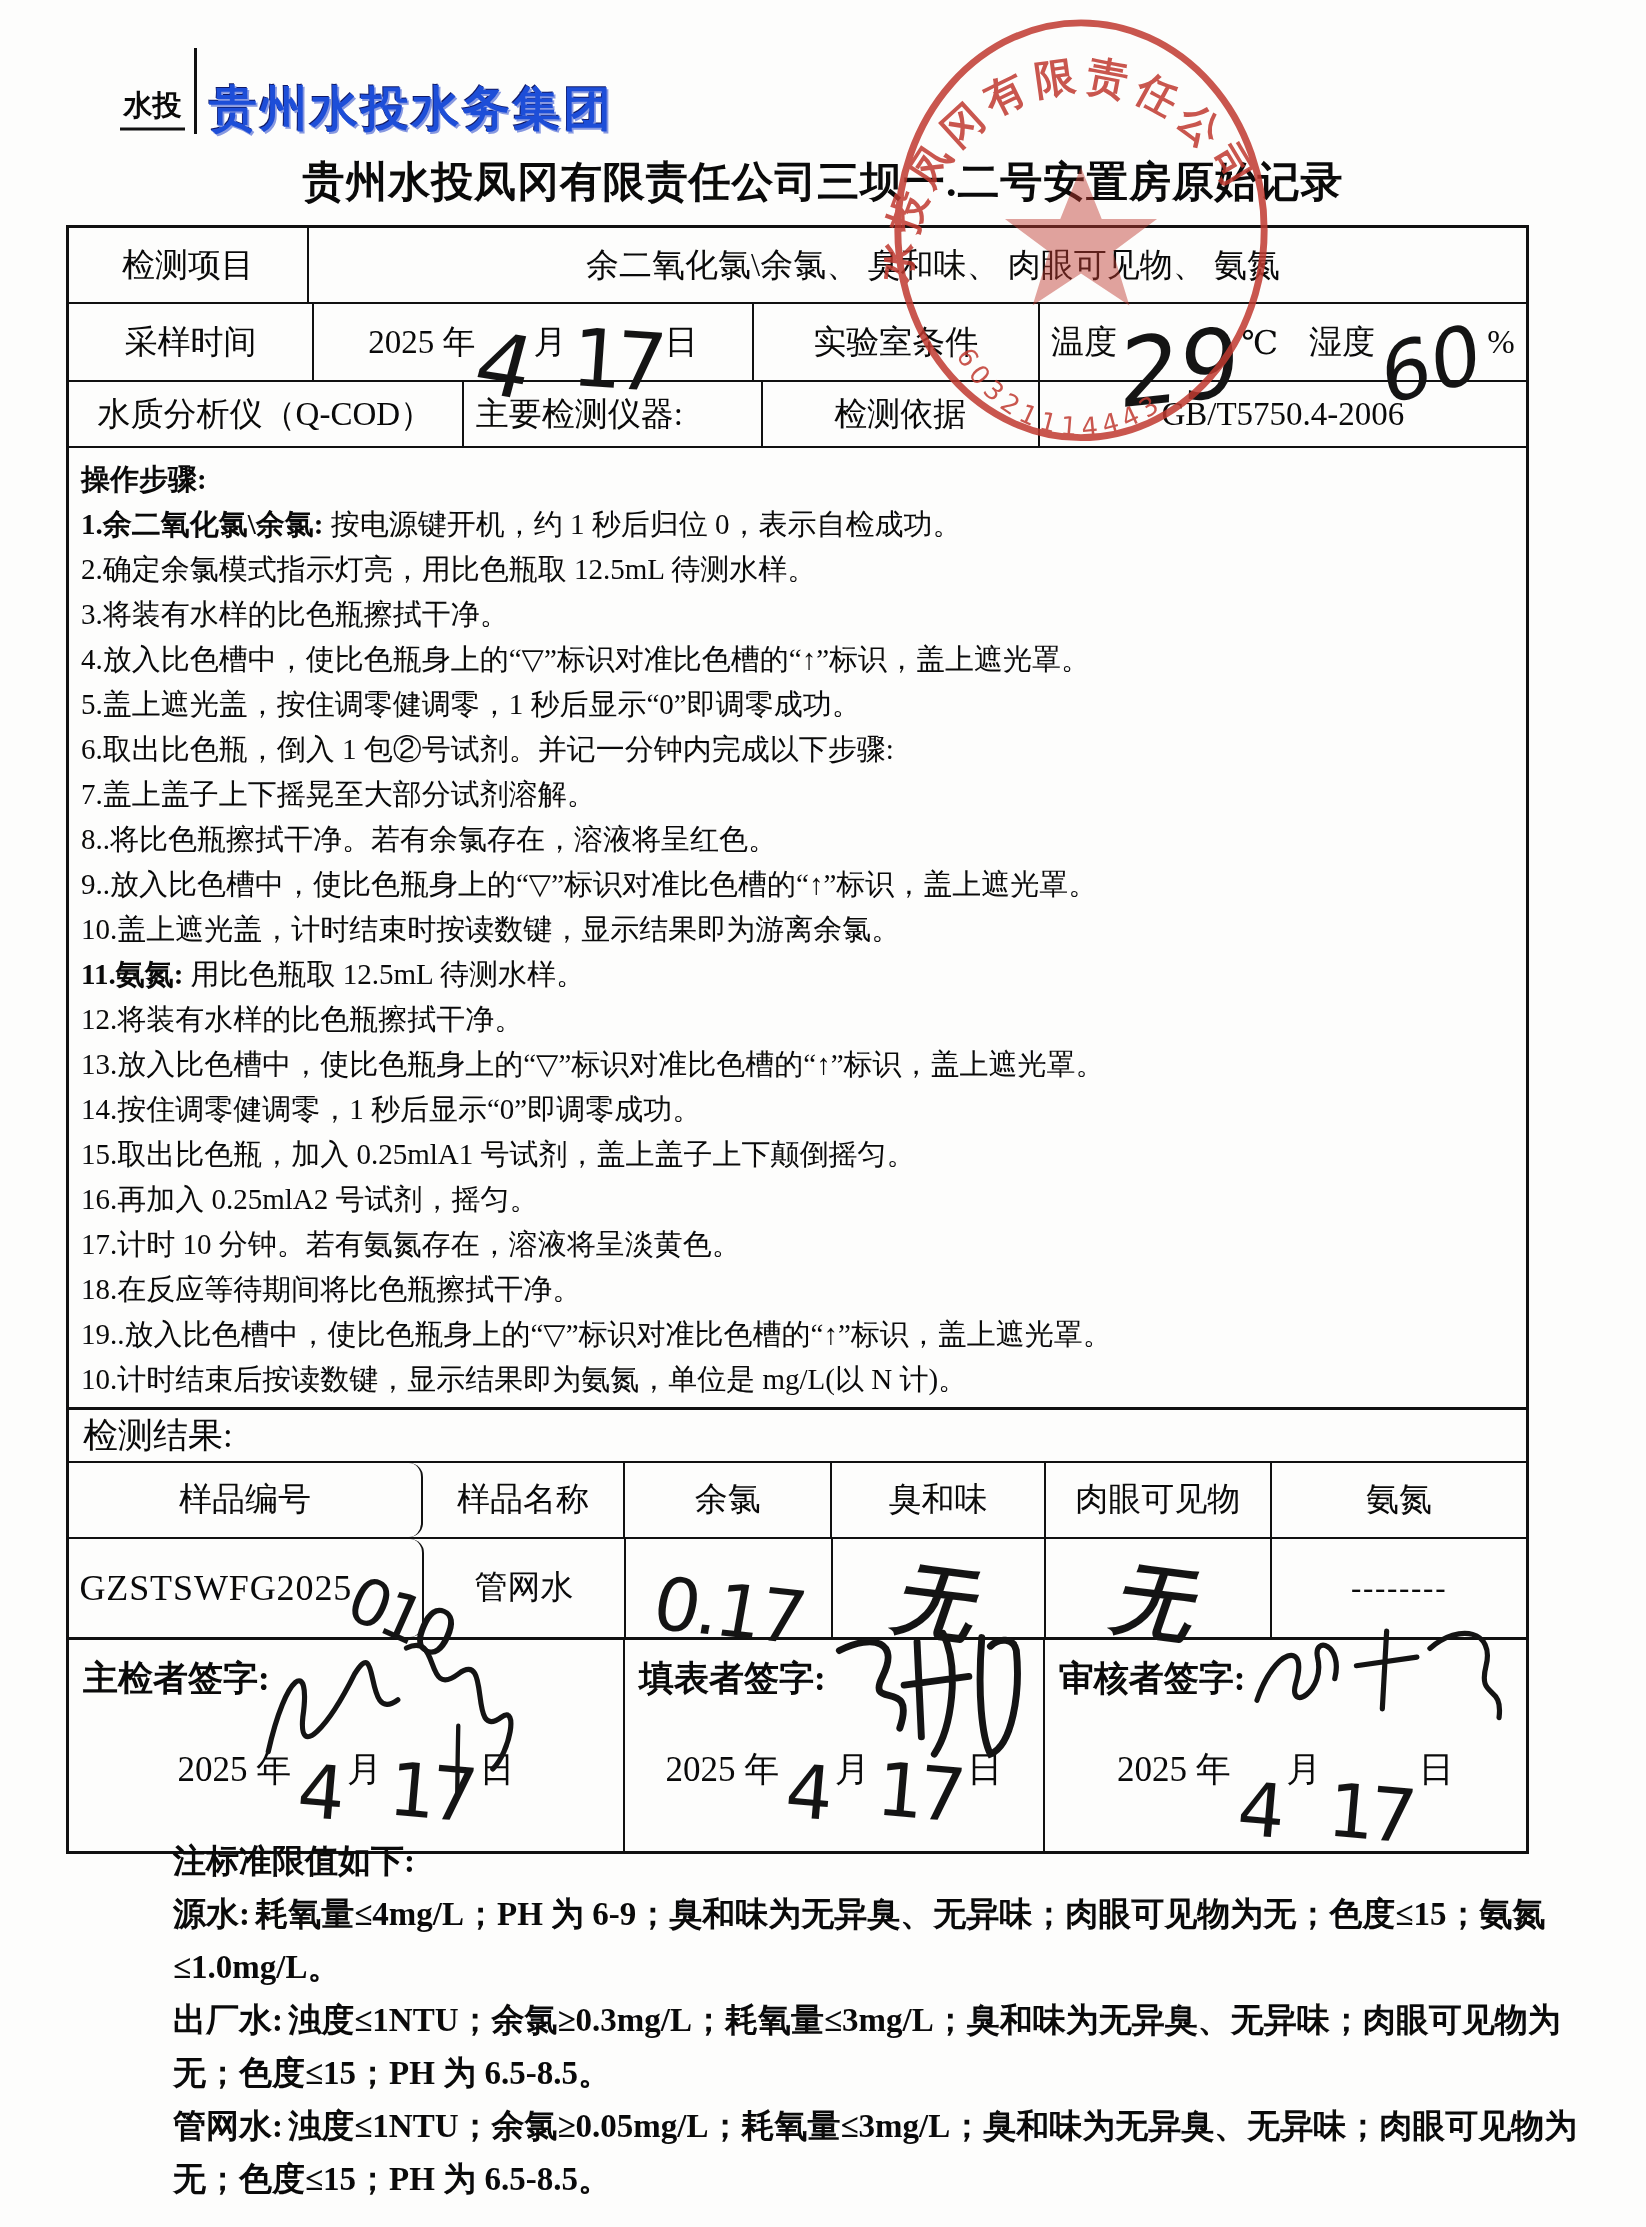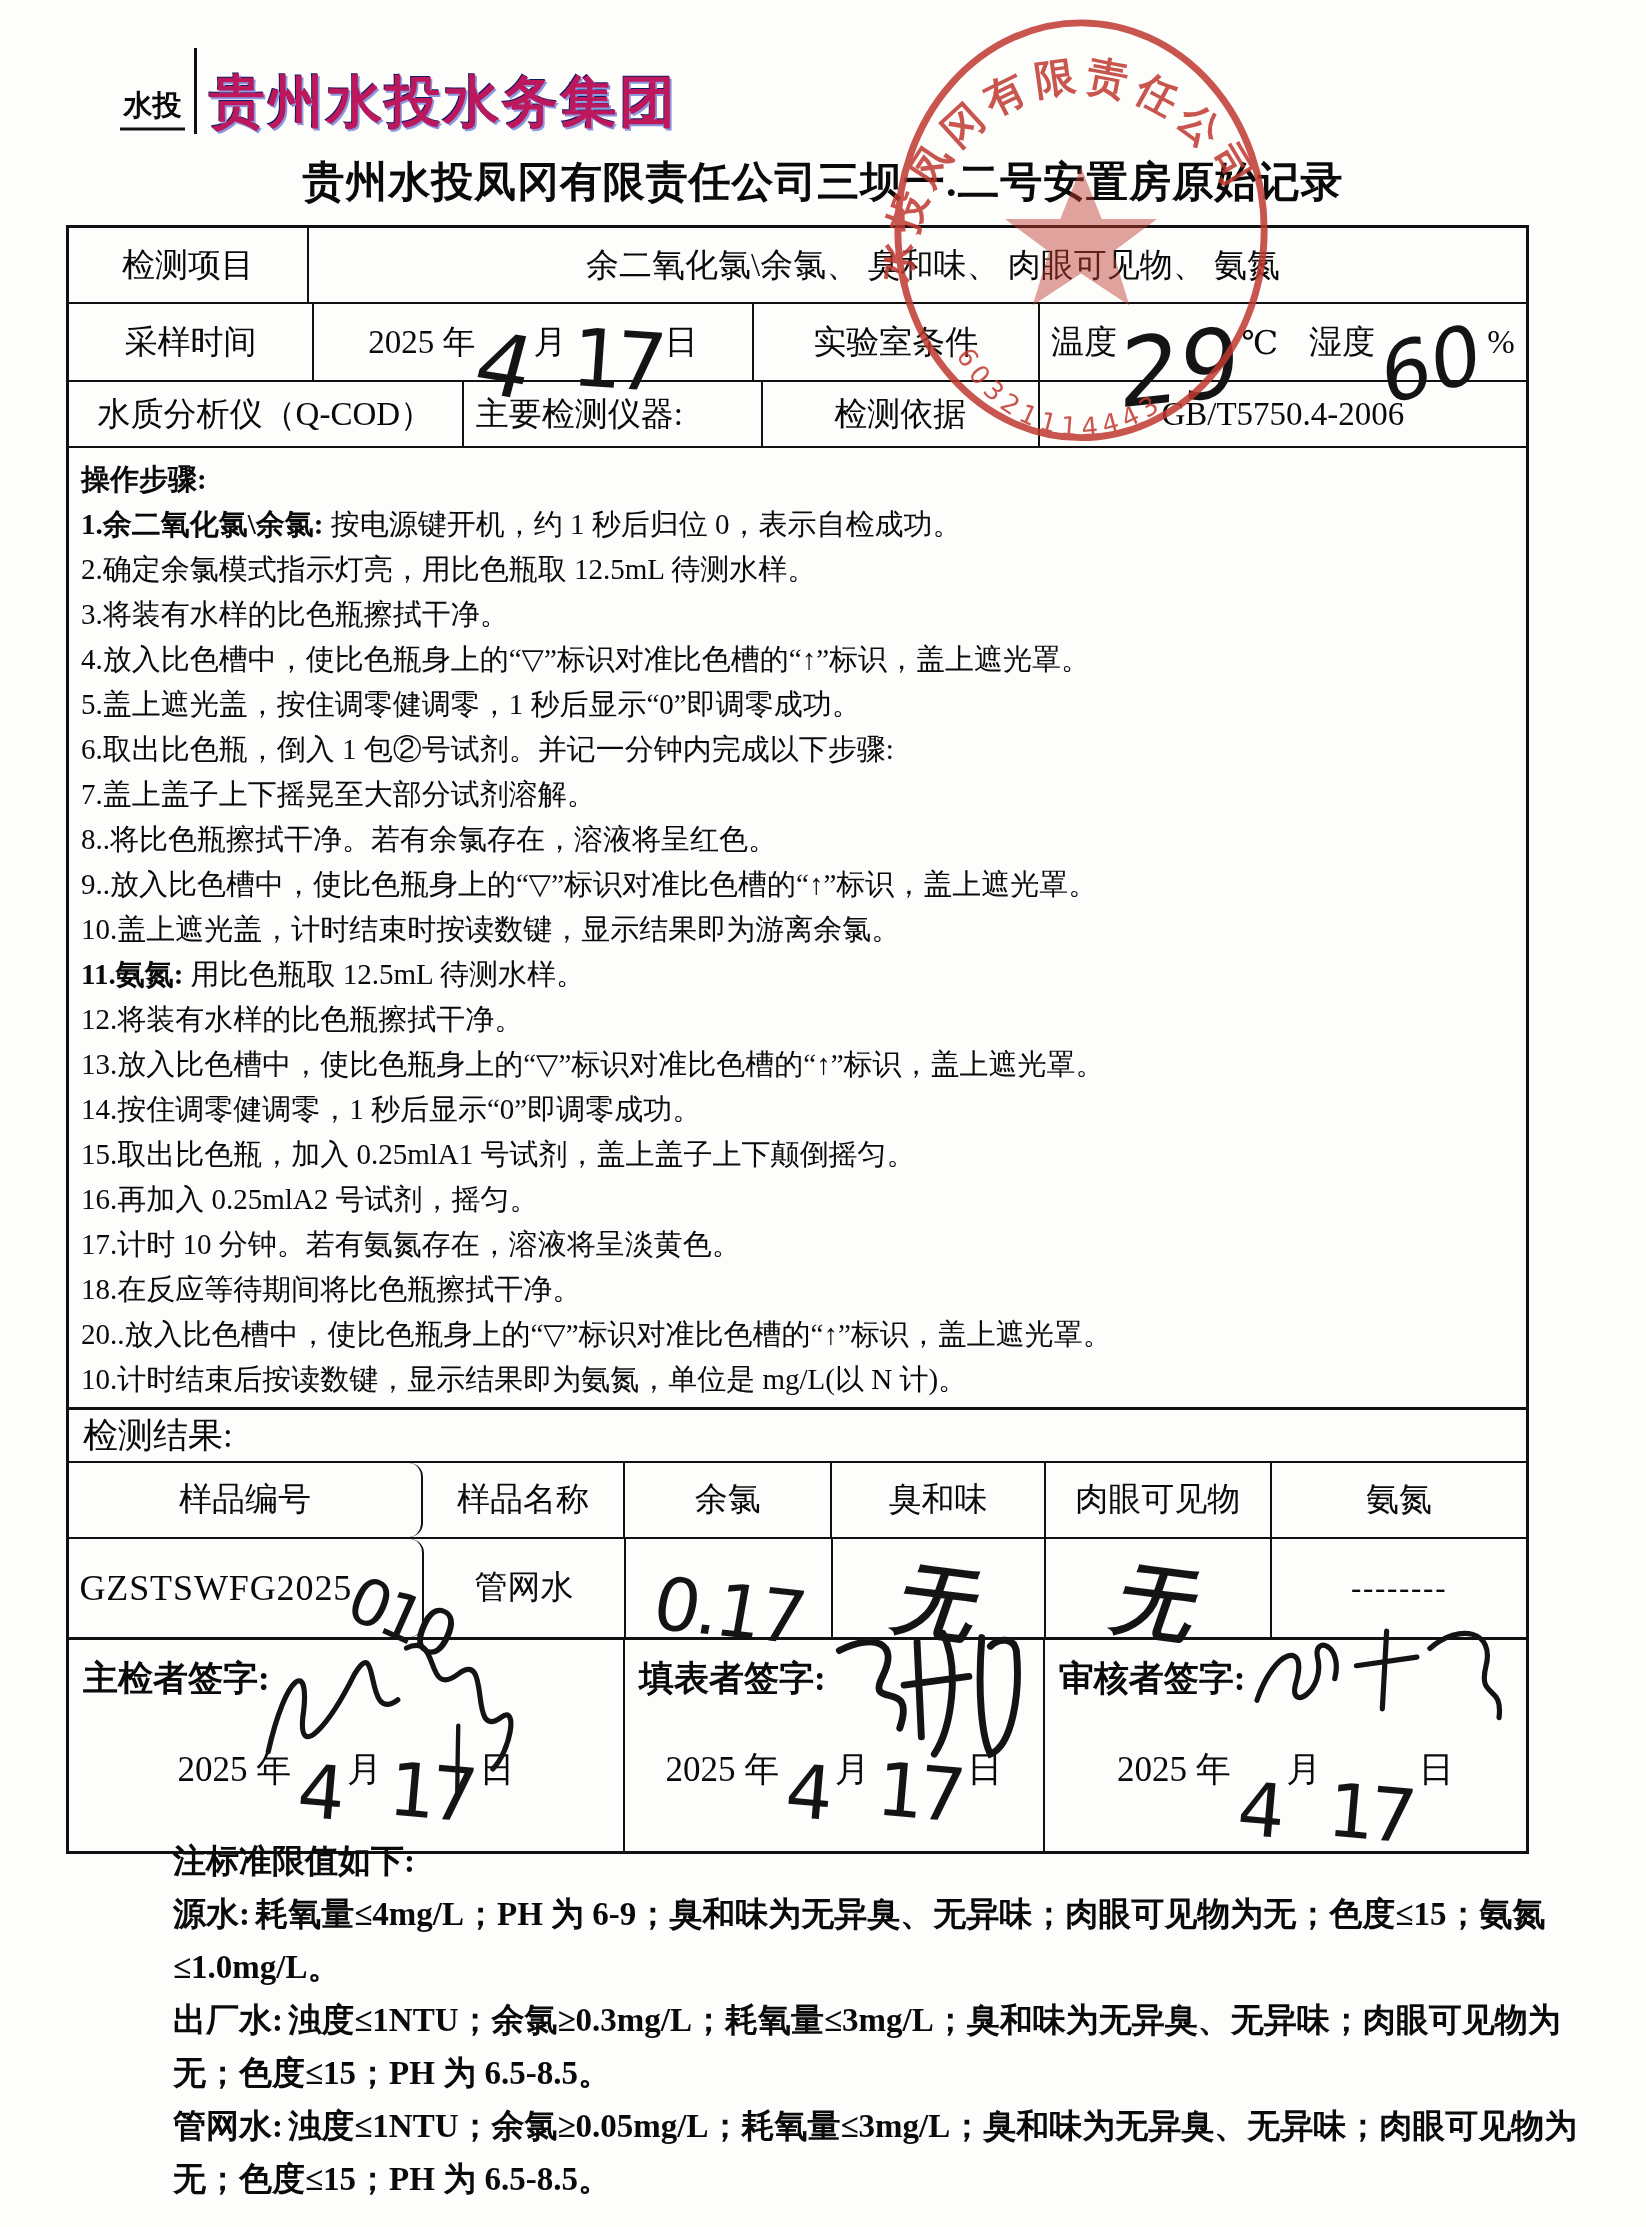--- a/index.html
+++ b/index.html
@@ -10,21 +10,21 @@
     margin: 0 auto;
     background: #fdfdfc;
     font-family: "Liberation Serif", "DejaVu Serif", serif;
     color: #0a0a0a;
     overflow: hidden;
   }
   
   .logo-row { position:absolute; left:120px; top:48px; display:flex; align-items:flex-end; }
   .logo-mark { font-size:29px; font-weight:bold; border-bottom:3.5px solid #111; padding:0 3.5px 1.7px 3.5px; margin-right:8.6px; transform:translateY(-3.5px); }
   .logo-bar { width:3.5px; height:86px; background:#111; margin-right:12px; }
-  .logo-text { font-family:"Liberation Sans","DejaVu Sans",sans-serif; font-size:56px; font-weight:bold; color:#be185d; letter-spacing:2.6px; text-shadow:1.7px 1.7px 0 #8899e0, -0.9px -0.9px 0 #111a66; transform:translateY(7px); }
+  .logo-text { font-family:"Liberation Sans","DejaVu Sans",sans-serif; font-size:48px; font-weight:bold; color:#1d4ed8; letter-spacing:2.6px; text-shadow:1.7px 1.7px 0 #8899e0, -0.9px -0.9px 0 #111a66; transform:translateY(7px); }
   
   .doc-title { position:absolute; top:154px; left:0; width:100%; text-align:center; font-size:42px; font-weight:bold; letter-spacing:0.9px; }
   
   .stamp { position:absolute; left:884px; top:7px; width:394px; height:450px; z-index:6; opacity:.85; pointer-events:none; }
   
   .main-table { position:absolute; left:66px; top:225px; width:1463px; border:3.5px solid #111; background:transparent; }
   .trow { display:flex; border-top:2.6px solid #111; }
   .trow:first-child { border-top:none;gap:31px; }
   .cell { border-right:2.6px solid #111; display:flex; align-items:center; justify-content:center; font-size:33px; overflow:visible; }
   .cell:last-child { border-right:none; }
@@ -140,21 +140,21 @@
           <div class="step-line">9..放入比色槽中，使比色瓶身上的“▽”标识对准比色槽的“↑”标识，盖上遮光罩。</div>
           <div class="step-line">10.盖上遮光盖，计时结束时按读数键，显示结果即为游离余氯。</div>
           <div class="step-line"><b>11.氨氮:</b> 用比色瓶取 12.5mL 待测水样。</div>
           <div class="step-line">12.将装有水样的比色瓶擦拭干净。</div>
           <div class="step-line">13.放入比色槽中，使比色瓶身上的“▽”标识对准比色槽的“↑”标识，盖上遮光罩。</div>
           <div class="step-line">14.按住调零健调零，1 秒后显示“0”即调零成功。</div>
           <div class="step-line">15.取出比色瓶，加入 0.25mlA1 号试剂，盖上盖子上下颠倒摇匀。</div>
           <div class="step-line">16.再加入 0.25mlA2 号试剂，摇匀。</div>
           <div class="step-line">17.计时 10 分钟。若有氨氮存在，溶液将呈淡黄色。</div>
           <div class="step-line">18.在反应等待期间将比色瓶擦拭干净。</div>
-          <div class="step-line">20..放入比色槽中，使比色瓶身上的“▽”标识对准比色槽的“↑”标识，盖上遮光罩。</div>
+          <div class="step-line">19..放入比色槽中，使比色瓶身上的“▽”标识对准比色槽的“↑”标识，盖上遮光罩。</div>
           <div class="step-line">10.计时结束后按读数键，显示结果即为氨氮，单位是 mg/L(以 N 计)。</div>
         </div>
     </div>
 
     <div class="results-label-row">检测结果:</div>
 
     <div class="trow res-head">
         <div class="cell rc0">样品编号</div>
         <div class="cell rc1">样品名称</div>
         <div class="cell rc2">余氯</div>

